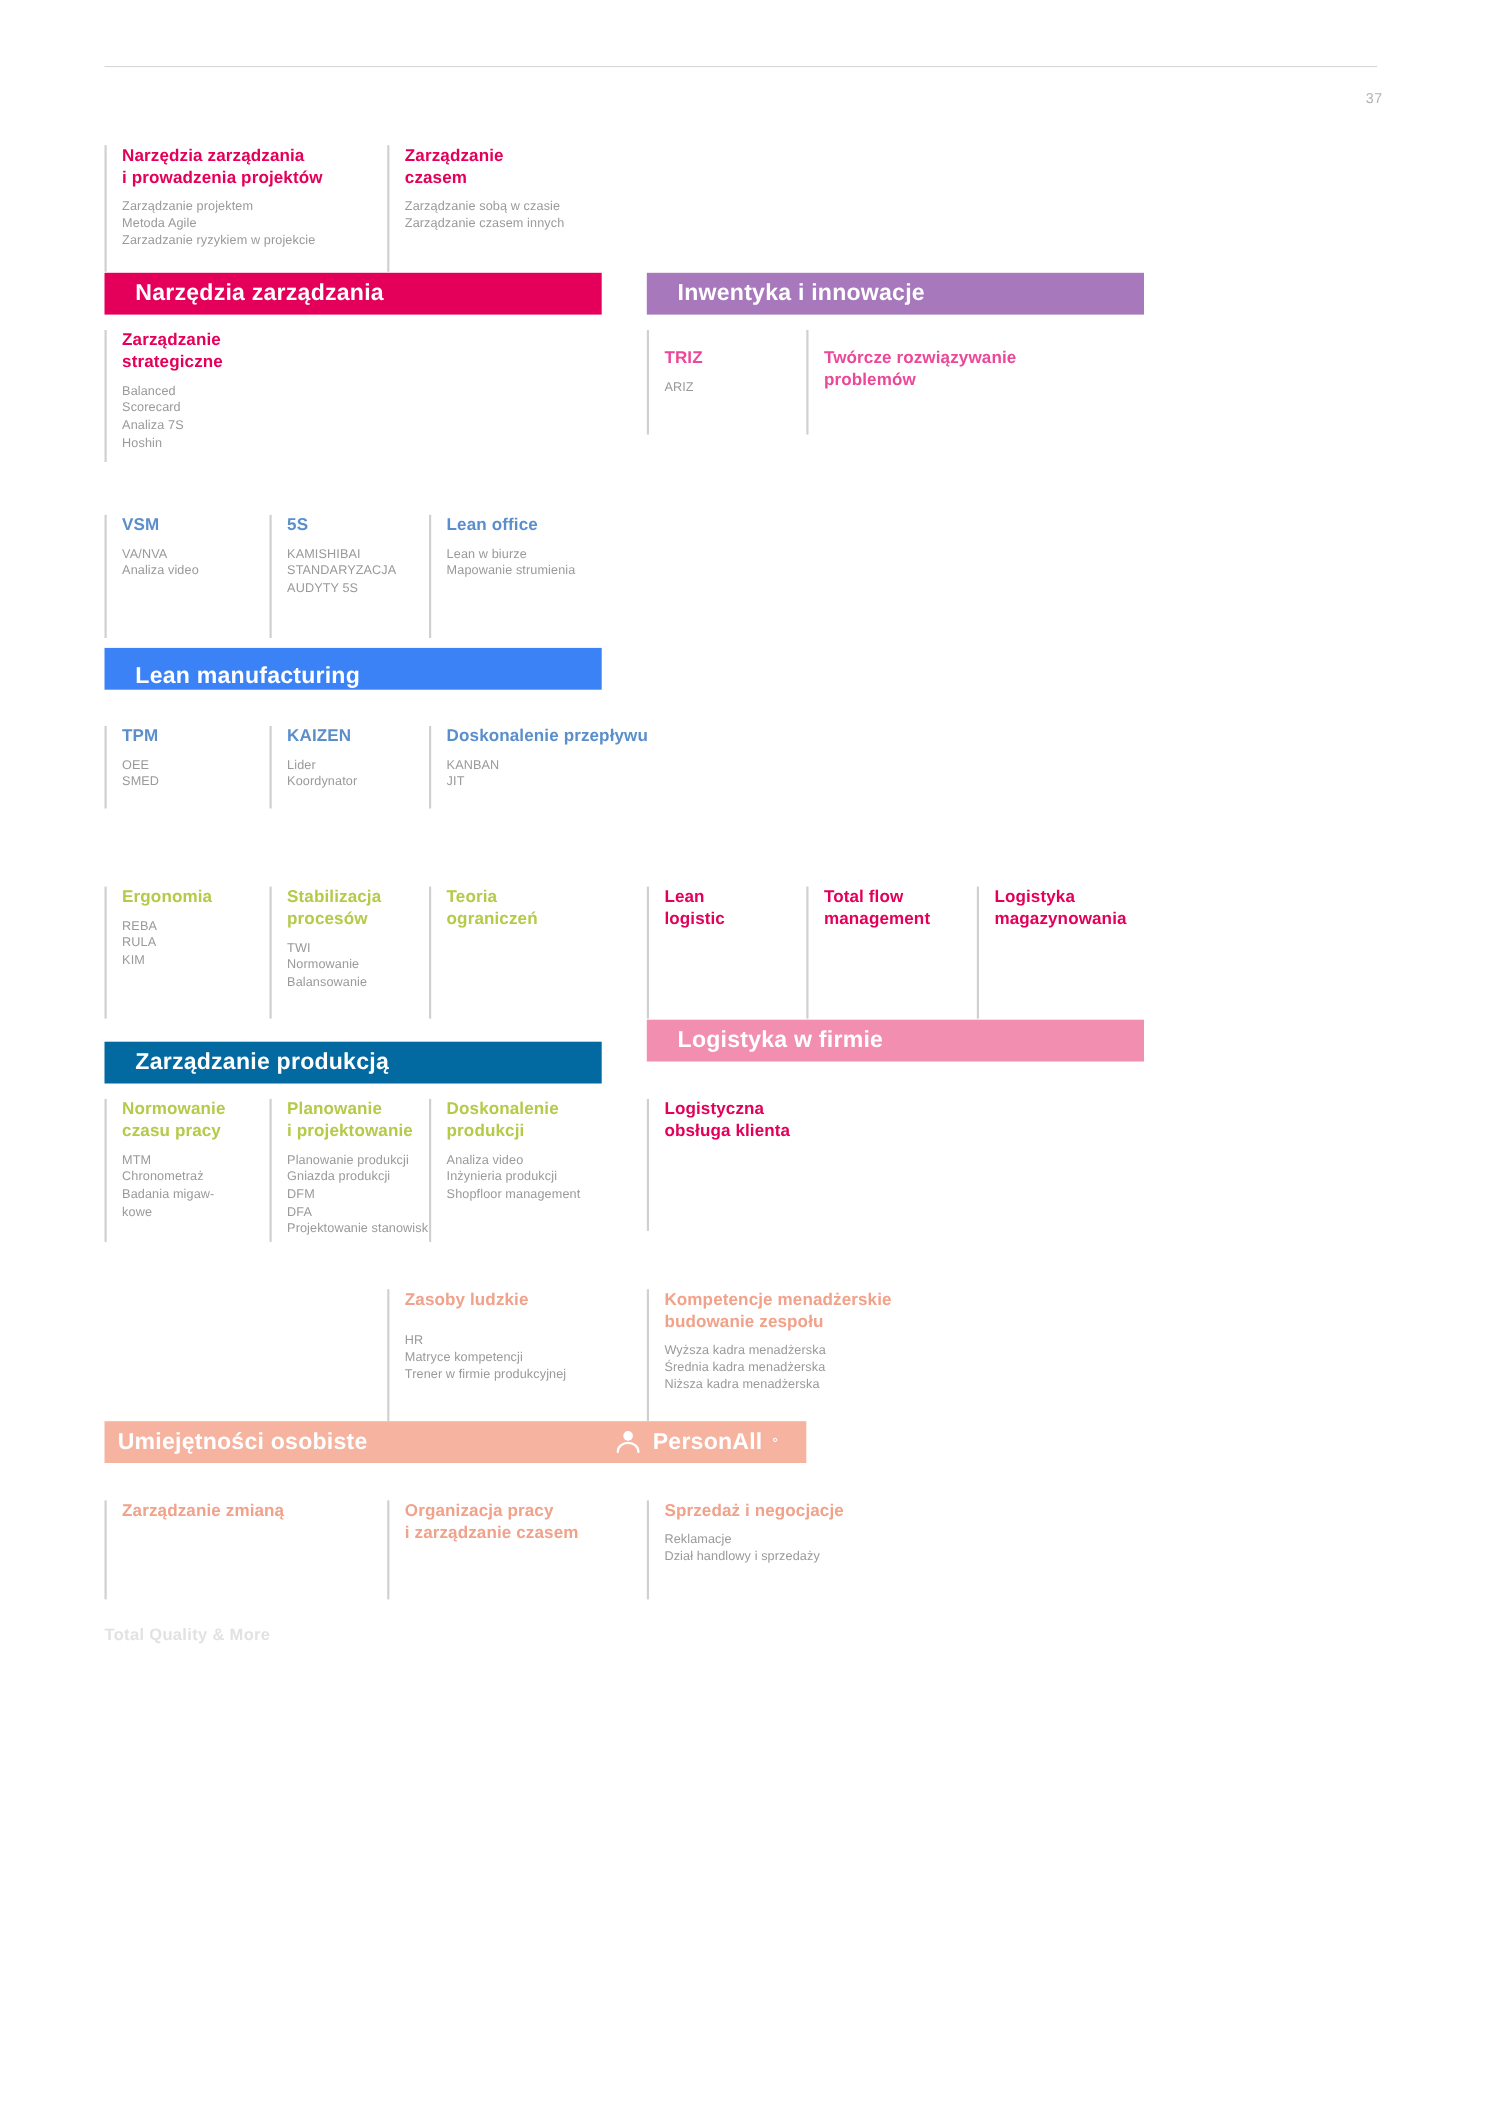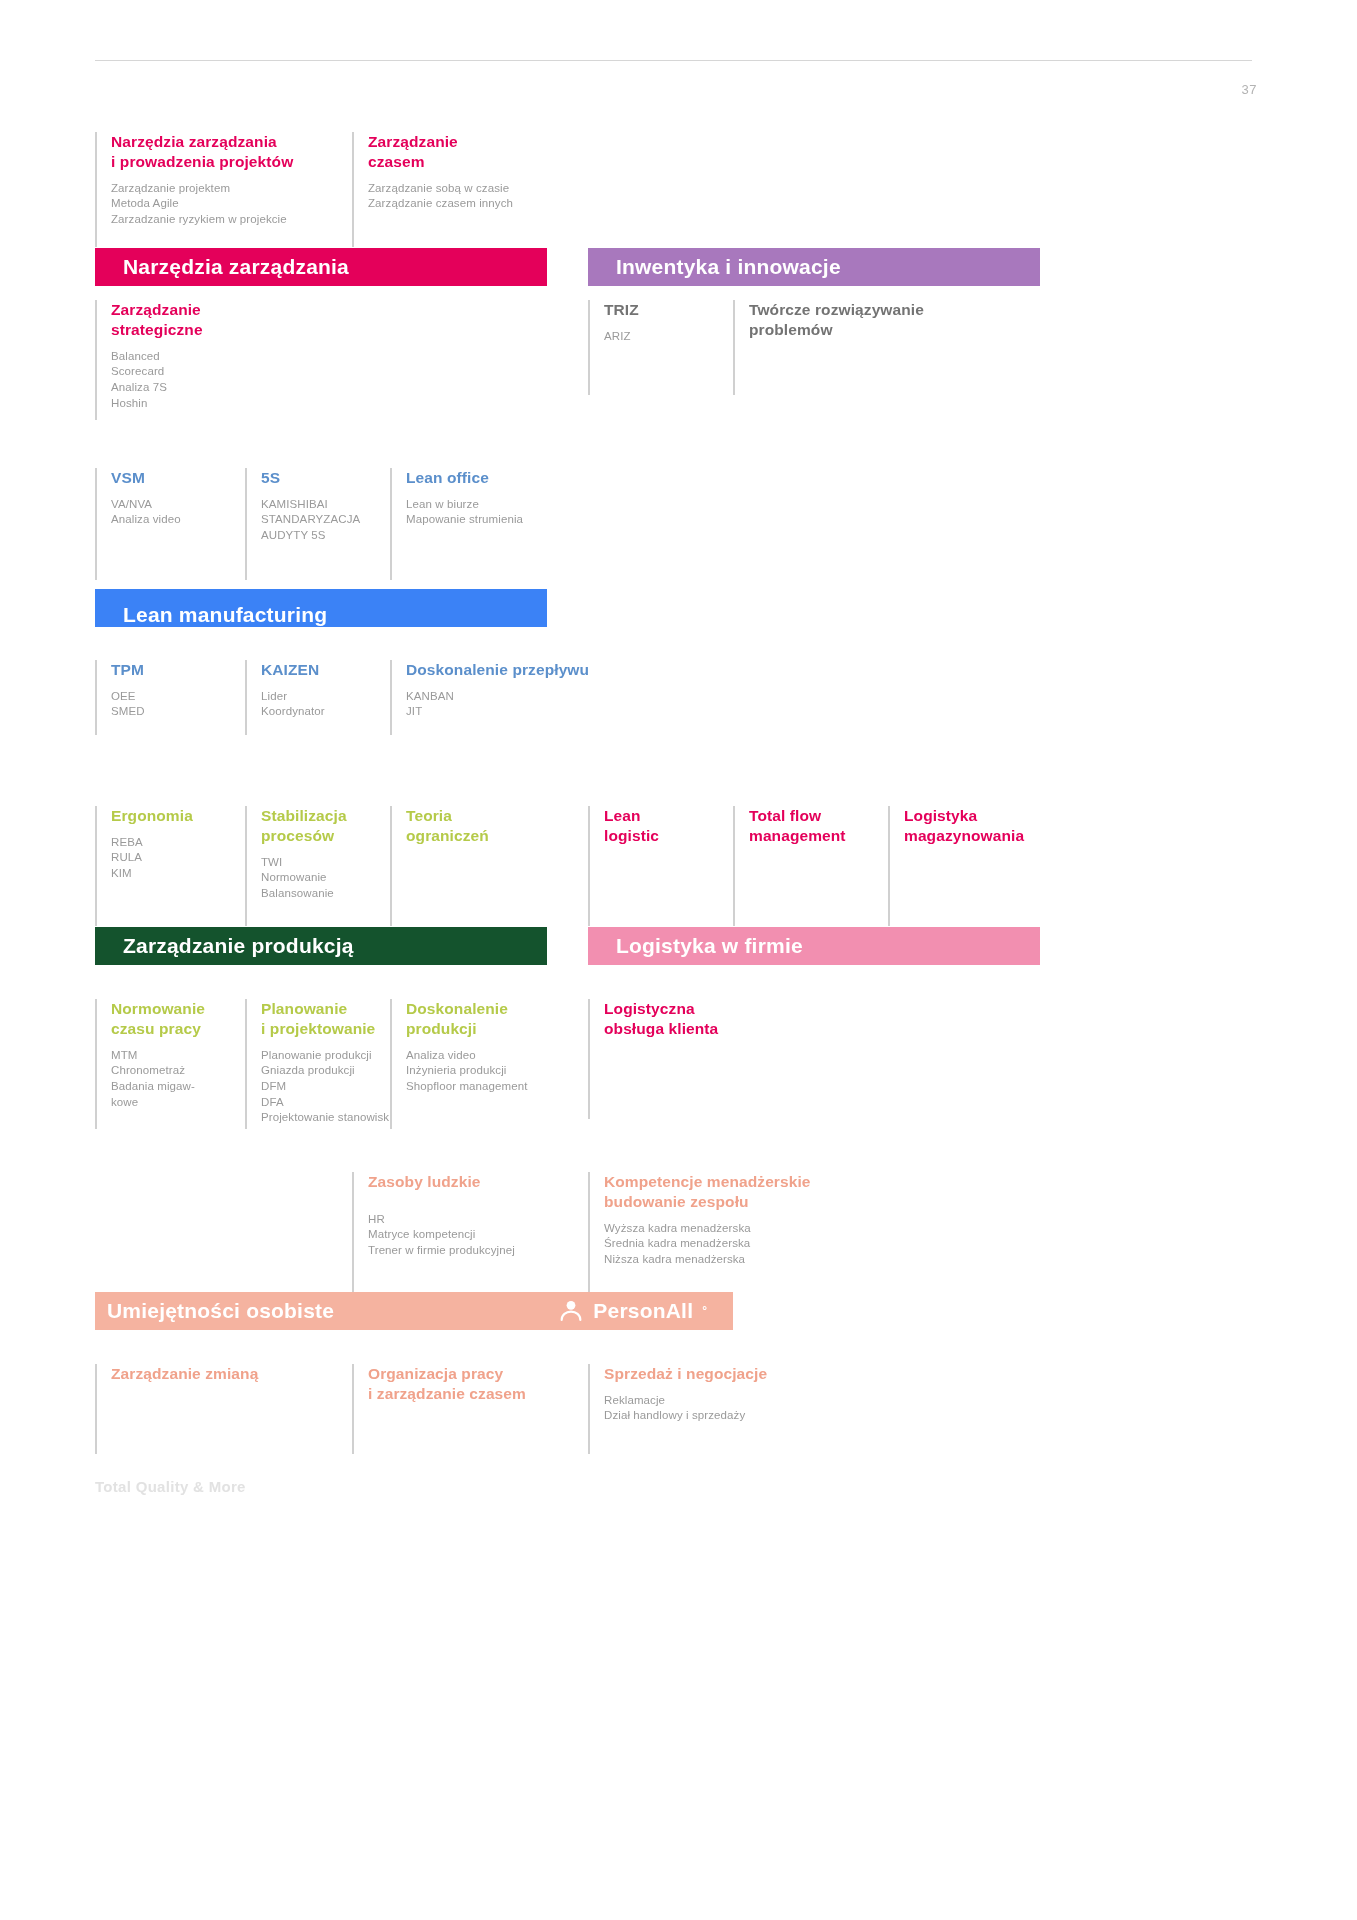--- a/index.html
+++ b/index.html
@@ -40,29 +40,29 @@
     position: absolute; height: 38px;
     display: flex; align-items: center;
     padding-left: 28px;
   }
   .banner .btxt {
     color: #fff; font-size: 21px; font-weight: bold; letter-spacing: .2px;
   }
 
   
   .c-pink   { color: #e4005a; }
-  .c-purple { color: #737373; }
+  .c-purple { color: #ec4899; margin-top: 16px; }
   .c-blue   { color: #5b8fcb; }
   .c-green  { color: #b5ca49; }
   .c-salmon { color: #f0a28b; }
 
   .bg-pink   { background: #e4005a; }
   .bg-purple { background: #a878bd; }
   .bg-blue   { background: #3b82f6; align-items: flex-end; }
-  .bg-green  { background: #14532d; }
+  .bg-green  { background: #0369a1; margin-top: 20px; }
   .bg-rose   { background: #f28fb0; }
   .bg-salmon { background: #f5b3a0; }
 
   
   .logo-lockup {
     position: absolute; right: 26px; top: 50%;
     transform: translateY(-50%);
     display: flex; align-items: center; gap: 9px;
   }
   .logo-mark { width: 26px; height: 26px; }

